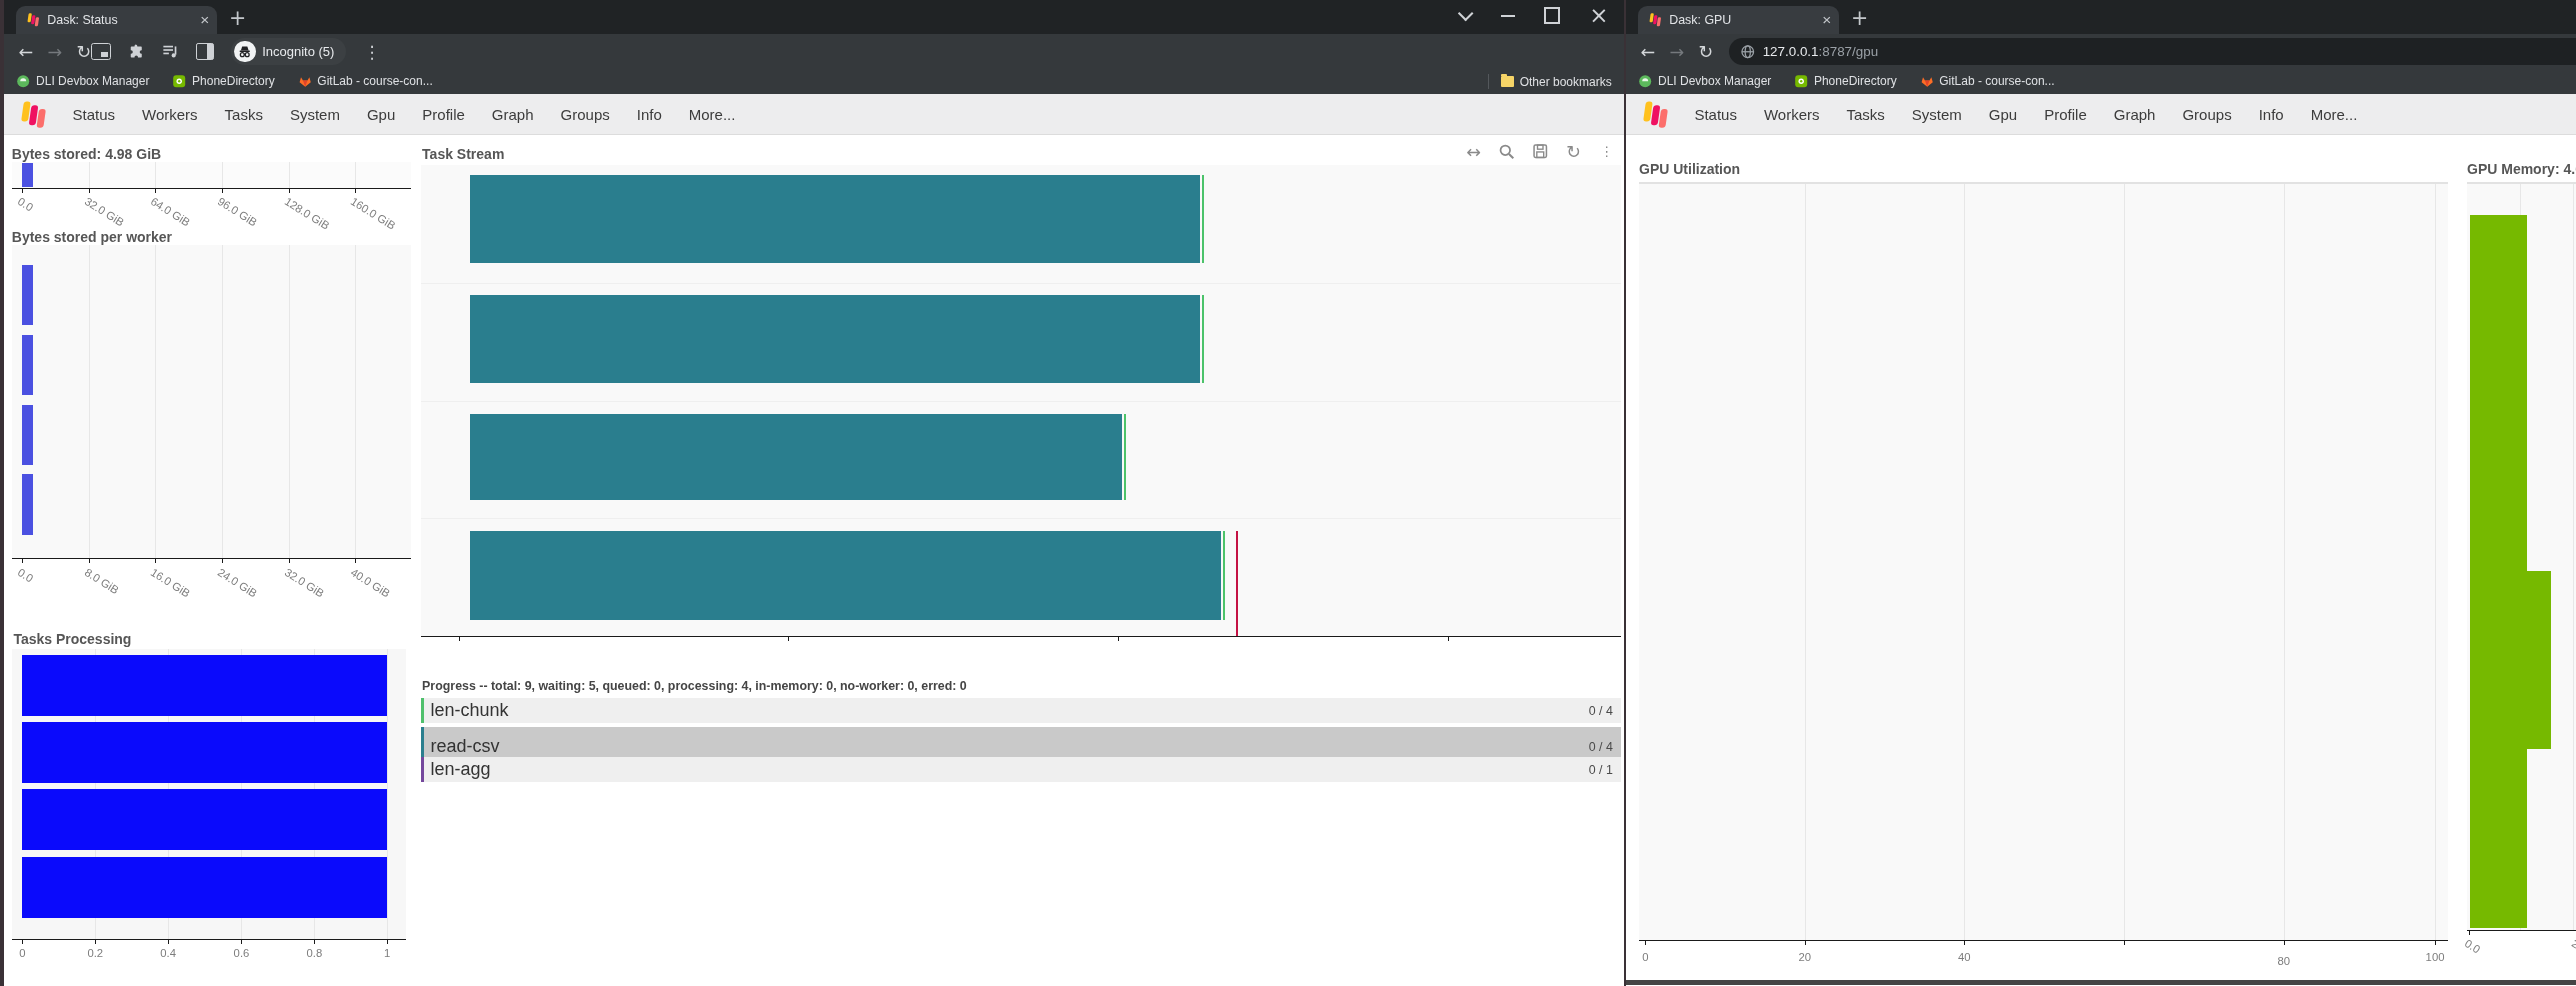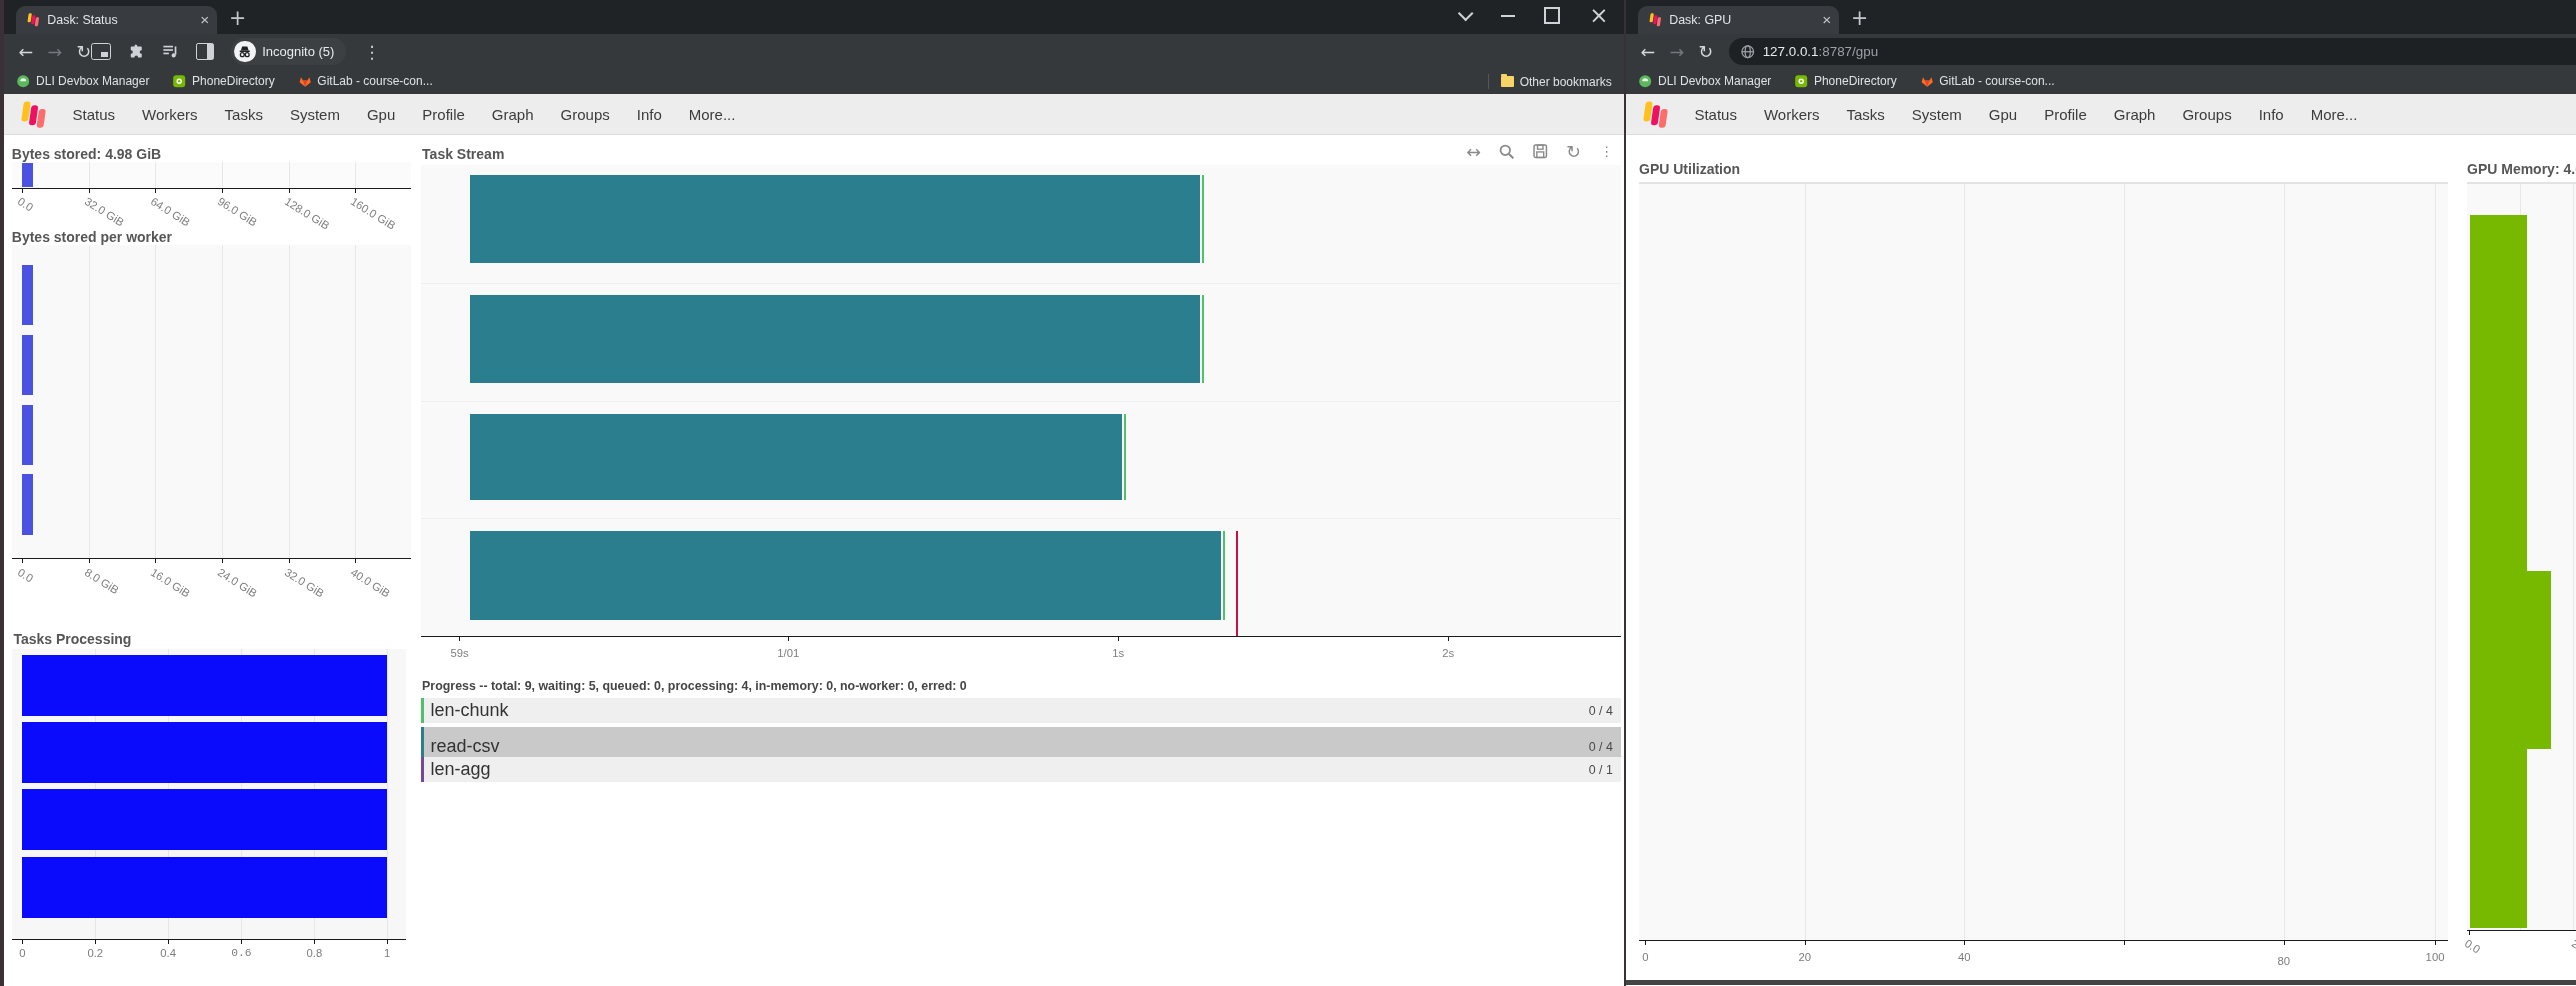--- a/index.html
+++ b/index.html
@@ -280,21 +280,21 @@
           <div class="tickmark" style="left: 95.3%;"></div>
           <div class="bar" style="left: 2.7%; top: 2%; width: 92.6%; height: 21%; background: rgb(10, 10, 252);"></div>
           <div class="bar" style="left: 2.7%; top: 25.2%; width: 92.6%; height: 21%; background: rgb(10, 10, 252);"></div>
           <div class="bar" style="left: 2.7%; top: 48.4%; width: 92.6%; height: 21%; background: rgb(10, 10, 252);"></div>
           <div class="bar" style="left: 2.7%; top: 71.6%; width: 92.6%; height: 21%; background: rgb(10, 10, 252);"></div>
         </div>
       <div class="ticklabels" id="tp-labels" style="left:7.7px;top:810px;width:394px;height:20.6px;">
           <div class="ticklabel ctr" style="left: 2.7%; top: 2.1px;">0</div>
           <div class="ticklabel ctr" style="left: 21.2%; top: 2.1px;">0.2</div>
           <div class="ticklabel ctr" style="left: 39.7%; top: 2.1px;">0.4</div>
-          <div class="ticklabel ctr" style="left: 58.3%; top: 2.1px; font-family: Liberation Mono, monospace;">0.6</div>
+          <div class="ticklabel ctr" style="left: 58.3%; top: 2.1px;">0.6</div>
           <div class="ticklabel ctr" style="left: 76.8%; top: 2.1px;">0.8</div>
           <div class="ticklabel ctr" style="left: 95.3%; top: 2.1px;">1</div>
         </div>
 
       <div class="chart-title" style="left:418px;top:11.3px;">Task Stream</div>
       <div class="ts-tools" style="left:1458px;top:5.2px;">
         <div class="ts-tool">↔</div>
         <div class="ts-tool">
           <svg width="17.5" height="17.5" viewBox="0 0 24 24">
               <circle cx="10" cy="10" r="6.5" fill="none" stroke="#8a8a8a" stroke-width="2.4"></circle>
@@ -324,26 +324,20 @@
           <div class="tickmark" style="left: 85.6%;"></div>
           <div class="bar" style="left: 4.08%; top: 2.2%; width: 60.82%; height: 18.7%; background: rgb(42, 126, 142);"></div>
           <div class="bar" style="left: 65.05%; top: 2.2%; width: 0.18%; height: 18.7%; background: rgb(76, 195, 106);"></div>
           <div class="bar" style="left: 4.08%; top: 27.5%; width: 60.82%; height: 18.7%; background: rgb(42, 126, 142);"></div>
           <div class="bar" style="left: 65.05%; top: 27.5%; width: 0.18%; height: 18.7%; background: rgb(76, 195, 106);"></div>
           <div class="bar" style="left: 4.08%; top: 52.9%; width: 54.32%; height: 18.2%; background: rgb(42, 126, 142);"></div>
           <div class="bar" style="left: 58.55%; top: 52.9%; width: 0.18%; height: 18.2%; background: rgb(76, 195, 106);"></div>
           <div class="bar" style="left: 4.08%; top: 77.8%; width: 62.62%; height: 18.7%; background: rgb(42, 126, 142);"></div>
           <div class="bar" style="left: 66.85%; top: 77.8%; width: 0.18%; height: 18.7%; background: rgb(76, 195, 106);"></div>
           <div class="bar" style="left: 67.9%; top: 77.8%; width: 0.2%; height: 22.2%; background: rgb(196, 18, 68);"></div>
-        </div>
-      <div class="ticklabels" id="ts-labels" style="left:417px;top:510px;width:1200px;height:18.5px;">
-          <div class="ticklabel ctr" style="left: 3.2%; top: 2.1px;">59s</div>
-          <div class="ticklabel ctr" style="left: 30.6%; top: 2.1px;">1/01</div>
-          <div class="ticklabel ctr" style="left: 58.1%; top: 2.1px;">1s</div>
-          <div class="ticklabel ctr" style="left: 85.6%; top: 2.1px;">2s</div>
         </div>
 
       <div class="prog-summary" style="left:418px;top:544px;">Progress -- total: 9, waiting: 5, queued: 0, processing: 4, in-memory: 0, no-worker: 0, erred: 0</div>
       <div id="prog-rows" style="position: absolute; left: 417px; top: 563px; width: 1200px;">
           <div class="prog-row" style="left: 0px; top: 0px; width: 100%; height: 25px; background: rgb(239, 239, 239);">
             <div class="prog-accent" style="background: rgb(79, 192, 108);"></div>
             <div class="prog-name">len-chunk</div>
             <div class="prog-count">0 / 4</div>
           </div>
           <div class="prog-row" style="left: 0px; top: 29px; width: 100%; height: 39px; background: rgb(201, 201, 201);">

